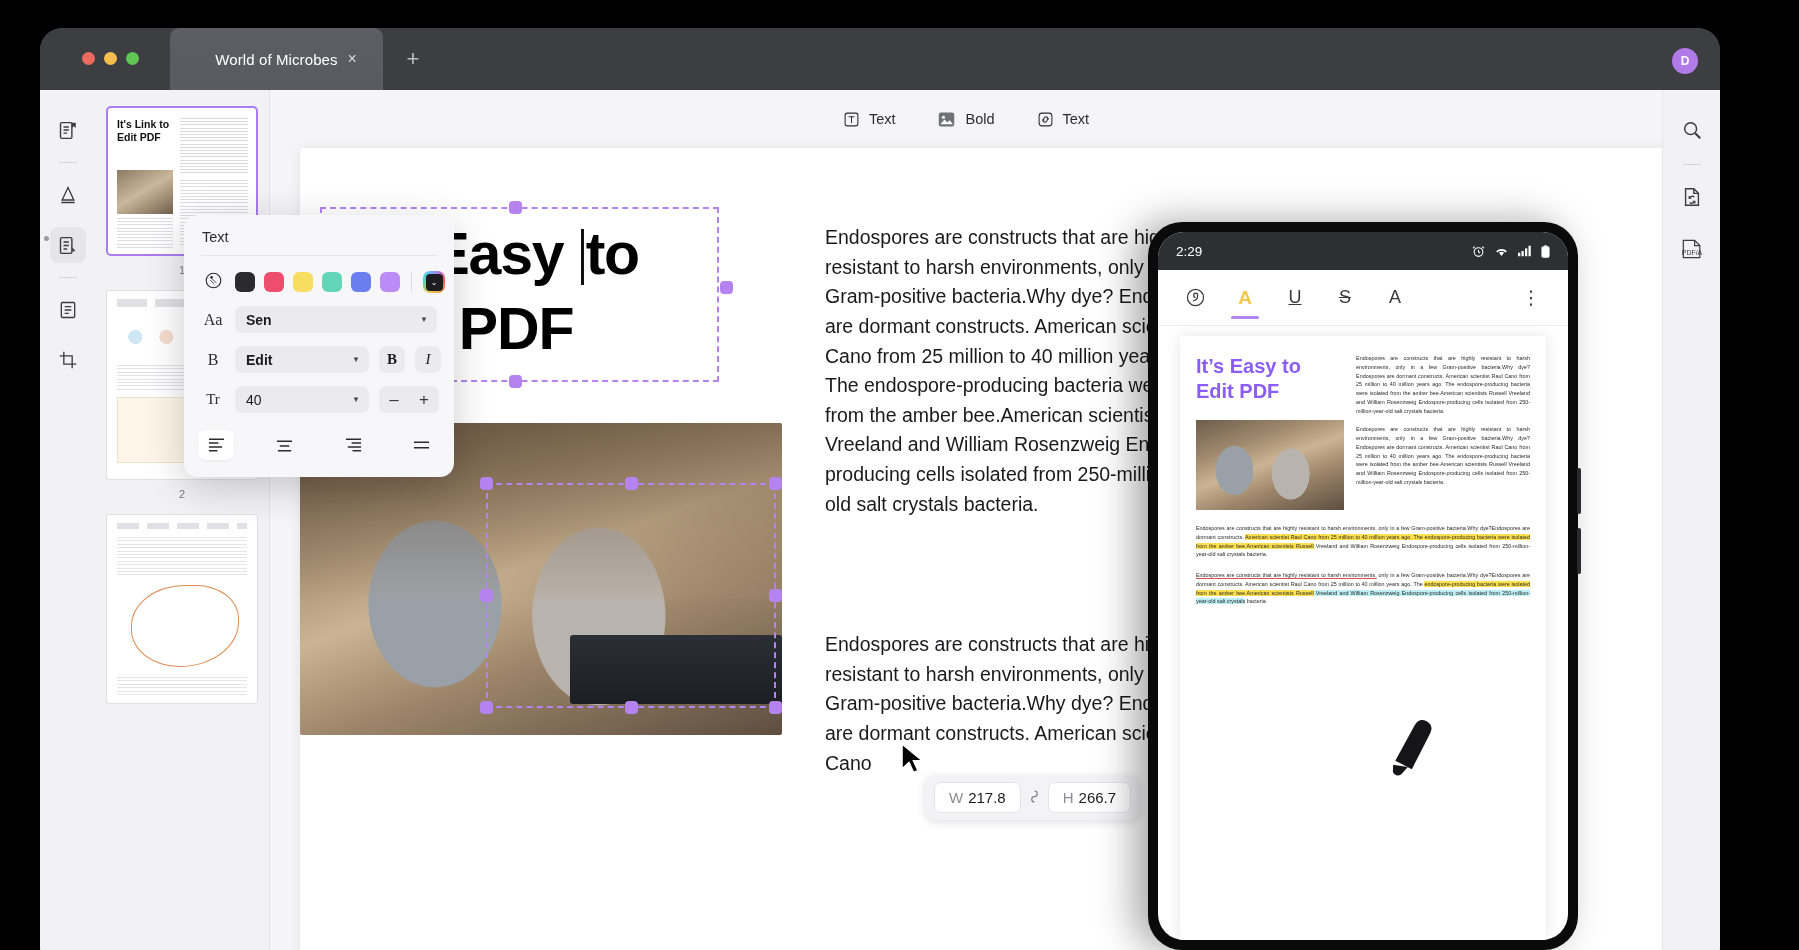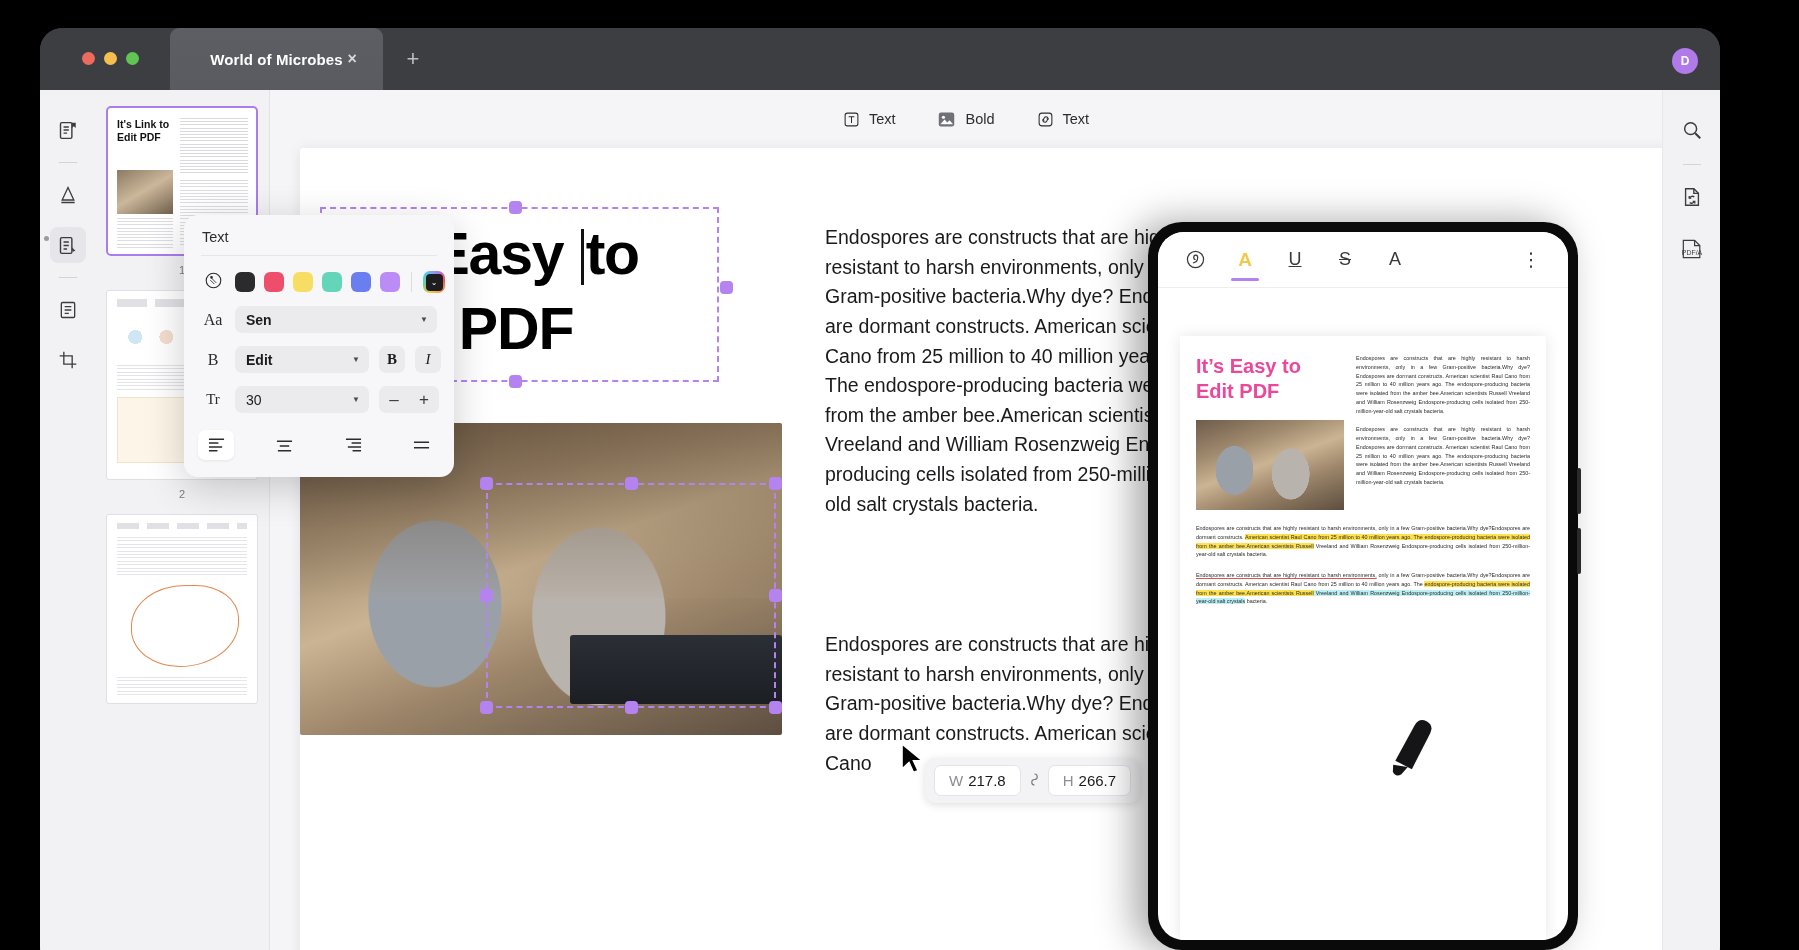--- a/index.html
+++ b/index.html
@@ -48,21 +48,21 @@
   }
   .tab {
     width: 213px; height: 62px;
     display: flex; align-items: center; justify-content: center;
     position: relative;
     font-size: 15px; color: #9b9ca0;
     letter-spacing: .1px;
   }
   .tab.active {
     background: linear-gradient(180deg,#5d5e63 0%, #5a5b60 100%);
-    color: #ffffff; font-weight: bold;
+    color: #ffffff; font-weight: normal;
     border-top-left-radius: 9px; border-top-right-radius: 9px;
   }
   .tab .tabclose {
     position: absolute; right: 26px; top: 50%; transform: translateY(-50%);
     font-size: 16px; color: #d8d9dc; line-height: 1;
   }
   .newtab {
     width: 60px; display: flex; align-items: center; justify-content: center;
     color: #bdbec2; font-size: 22px; font-weight: 300;
   }
@@ -464,21 +464,21 @@
             <div class="handle" style="left:139px;top:-6px"></div>
             <div class="handle" style="left:139px;bottom:-6px"></div>
             <div class="handle" style="left:-6px;top:106px"></div>
             <div class="handle" style="right:-6px;top:106px"></div>
           </div>
 
           <div class="bodycol" style="left:525px;top:75px;width:420px;height:360px;overflow:hidden">Endospores are constructs that are highly resistant to harsh environments, only in a few Gram-positive bacteria.Why dye? Endospores are dormant constructs. American scientist Raul Cano from 25 million to 40 million years ago. The endospore-producing bacteria were isolated from the amber bee.American scientists Russell Vreeland and William Rosenzweig Endospore-producing cells isolated from 250-million-year-old salt crystals bacteria.</div>
           <div class="bodycol" style="left:525px;top:482px;width:420px;height:150px;overflow:hidden">Endospores are constructs that are highly resistant to harsh environments, only in a few Gram-positive bacteria.Why dye? Endospores are dormant constructs. American scientist Raul Cano</div>
         </div>
 
-        <div class="sizebadge" style="left:655px;top:668px">
+        <div class="sizebadge" style="left:655px;top:685px">
           <div class="sizefield">
             <span class="lbl">W</span><span>217.8</span>
           </div>
           <div class="swapicon">
             <svg width="11" height="15" viewBox="0 0 12 16" fill="none" stroke="#7b7b81" stroke-width="1.3">
               <path d="M6 2a3 3 0 0 1 0 6 3 3 0 0 0 0 6"></path>
             </svg>
           </div>
           <div class="sizefield">
             <span class="lbl">H</span><span>266.7</span>
@@ -552,21 +552,21 @@
           <span>Edit</span>
           <span class="cv">▼</span>
         </div>
         <div class="tp-sqbtn" style="font-family:'Liberation Serif',serif;font-weight:bold">B</div>
         <div class="tp-sqbtn" style="font-family:'Liberation Serif',serif;font-style:italic">I</div>
       </div>
 
       <div class="tp-row">
         <div class="tp-ico" style="font-family:'Liberation Serif',serif;font-size:15px">Tr</div>
         <div class="tp-select" style="width:134px;font-weight:normal">
-          <span>30</span>
+          <span>40</span>
           <span class="cv">▼</span>
         </div>
         <div class="tp-stepper">
           <span>–</span>
           <span>+</span>
         </div>
       </div>
 
       <div class="tp-align">
         <div class="alignbtn on">
@@ -593,20 +593,44 @@
     </div>
 
   </div>
 </div>
 
 <div class="tablet">
   <div class="tb-right-btn"></div>
   <div class="tb-right-btn tb-right-btn2"></div>
   <div class="tb-screen">
 
+    <div class="tb-status">
+      <span>2:29</span>
+      <span class="spacer"></span>
+      <span class="icons">
+        <svg width="13" height="13" viewBox="0 0 24 24" fill="none" stroke="#fff" stroke-width="2">
+            <circle cx="12" cy="13" r="8"></circle>
+            <path d="M12 9v4l3 2M5 3L2 6M19 3l3 3"></path>
+          </svg>
+        <svg width="15" height="13" viewBox="0 0 24 20" fill="#fff">
+            <path d="M12 17l-4-5a6.5 6.5 0 0 1 8 0z"></path>
+            <path d="M12 6c3.3 0 6.3 1.3 8.5 3.4l-1.8 2A9.8 9.8 0 0 0 12 8.6a9.8 9.8 0 0 0-6.7 2.8l-1.8-2A12.2 12.2 0 0 1 12 6z"></path>
+          </svg>
+        <svg width="14" height="12" viewBox="0 0 16 12" fill="#fff">
+            <rect x="0" y="8" width="2.6" height="4"></rect>
+            <rect x="4" y="6" width="2.6" height="6"></rect>
+            <rect x="8" y="3" width="2.6" height="9"></rect>
+            <rect x="12" y="0" width="2.6" height="12"></rect>
+          </svg>
+        <svg width="9" height="13" viewBox="0 0 10 15" fill="none" stroke="#fff" stroke-width="1.4">
+            <rect x="1" y="2" width="8" height="12" rx="1.4" fill="#fff"></rect>
+            <path d="M3.6 1h2.8"></path>
+          </svg>
+      </span>
+    </div>
 
     <div class="tb-toolbar">
       <div class="tb-tool">
         <svg width="21" height="21" viewBox="0 0 24 24" fill="none" stroke="#3a3a3e" stroke-width="1.4">
           <circle cx="12" cy="12" r="9.2"></circle>
             <path d="M9 16c3.5-.5 5.5-3 5.5-6.2 0-1.7-1-2.8-2.2-2.8-1.3 0-2.3 1.1-2.3 2.6 0 1.4.9 2.4 2.1 2.4"></path>
         </svg>
       </div>
       <div class="tb-tool act">
         <span style="font-weight:bold;font-size:19px;color:#f2c94c">A</span>
@@ -622,21 +646,21 @@
       </div>
       <div style="flex:1"></div>
       <div class="tb-tool">
         <span style="font-size:19px;letter-spacing:0">⋮</span>
       </div>
     </div>
 
     <div class="tb-doc">
       <div class="tb-col">
         <div style="width:46%">
-          <div class="tb-h1" style="white-space:pre-line;color:#ec4899">It’s Easy to
+          <div class="tb-h1" style="white-space:pre-line;color:#8b5cf6">It’s Easy to
 Edit PDF</div>
           <div style="margin-top:16px;height:90px;background:
                  radial-gradient(ellipse 34px 44px at 26% 56%, #9aa0a8 0 55%, transparent 56%),
                  radial-gradient(ellipse 34px 46px at 64% 60%, #b9b3ad 0 55%, transparent 56%),
                  linear-gradient(160deg,#6e5c4b,#a08a6e 28%,#cbb493 48%,#9d866a 68%,#5d4e40)"></div>
         </div>
         <div style="width:54%">
           <div class="tb-p">Endospores are constructs that are highly resistant to harsh environments, only in a few Gram-positive bacteria.Why dye? Endospores are dormant constructs. American scientist Raul Cano from 25 million to 40 million years ago. The endospore-producing bacteria were isolated from the amber bee.American scientists Russell Vreeland and William Rosenzweig Endospore-producing cells isolated from 250-million-year-old salt crystals bacteria.</div>
           <div class="tb-p" style="margin-top:10px">Endospores are constructs that are highly resistant to harsh environments, only in a few Gram-positive bacteria.Why dye?Endospores are dormant constructs. American scientist Raul Cano from 25 million to 40 million years ago. The endospore-producing bacteria were isolated from the amber bee.American scientists Russell Vreeland and William Rosenzweig Endospore-producing cells isolated from 250-million-year-old salt crystals bacteria.</div>
         </div>

